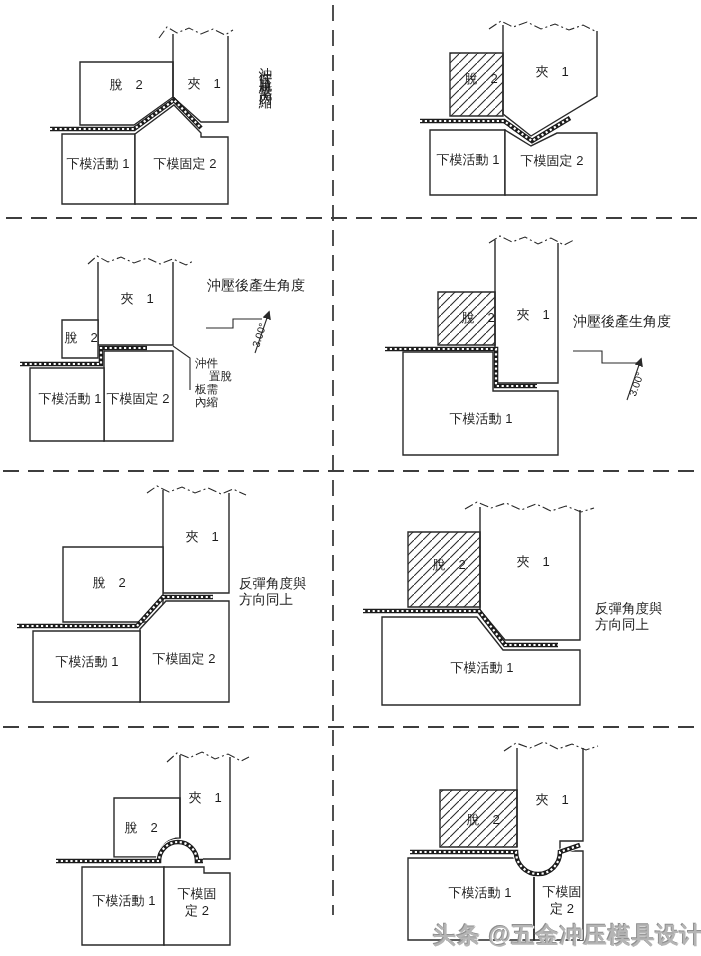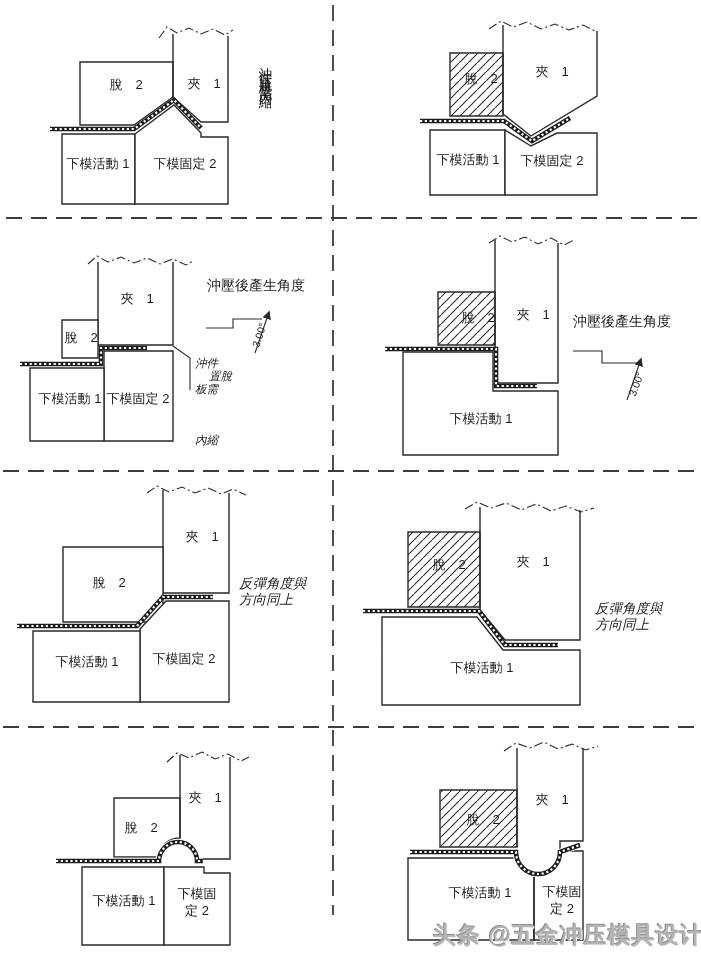--- a/index.html
+++ b/index.html
@@ -15,21 +15,21 @@
   .sep{fill:none;stroke:#3d3d3d;stroke-width:1.8;stroke-dasharray:16 9;}
   .hat{fill:url(#hatch);stroke:#2a2a2a;stroke-width:1.4;}
   .bw{fill:none;stroke:#ffffff;stroke-width:6.5;}
   .bk{fill:none;stroke:#1c1c1c;stroke-width:4.6;}
   .bd{fill:none;stroke:#ffffff;stroke-width:2.2;stroke-dasharray:2.2 2.6;}
   
   .lbl{position:absolute;font-size:13px;color:#1a1a1a;white-space:nowrap;
        transform:translate(-50%,-50%);}
   .note{position:absolute;font-size:14px;color:#1a1a1a;white-space:nowrap;
         transform:translate(-50%,-50%);}
-  .noteL{position:absolute;font-size:13.5px;color:#1a1a1a;white-space:nowrap;font-style:italic;}
+  .noteL{position:absolute;font-size:13.5px;color:#1a1a1a;white-space:nowrap;}
   .small{font-size:11.5px;}
   .vnote{position:absolute;writing-mode:vertical-rl;text-orientation:upright;
          font-size:13.5px;letter-spacing:4px;color:#1a1a1a;}
   .angle{position:absolute;font-size:10.5px;color:#1a1a1a;white-space:nowrap;}
   .wm{position:absolute;font-size:23px;font-weight:bold;letter-spacing:1px;
       color:#b5b5b5;white-space:nowrap;
       text-shadow:-1px -1px 0 #8f8f8f,1px 1px 0 #ffffff;}
 </style>
 </head>
 <body>
@@ -168,21 +168,21 @@
 
 <div class="lbl" style="left:137px;top:299px;">夾　1</div>
 <div class="lbl" style="left:81px;top:338px;">脫　2</div>
 <div class="lbl" style="left:70px;top:399px;">下模活動 1</div>
 <div class="lbl" style="left:138px;top:399px;">下模固定 2</div>
 <div class="note" style="left:256px;top:286px;">沖壓後產生角度</div>
 <div class="angle" style="left:259px;top:335px;transform:translate(-50%,-50%) rotate(-72deg);">3.00°</div>
 <div class="noteL small" style="left:195px;top:356px;">沖件</div>
 <div class="noteL small" style="left:209px;top:369px;">置脫</div>
 <div class="noteL small" style="left:195px;top:382px;">板需</div>
-<div class="noteL small" style="left:195px;top:395px;margin-top:38px;">內縮</div>
+<div class="noteL small" style="left:195px;top:395px;">內縮</div>
 
 <div class="lbl" style="left:478px;top:318px;">脫　2</div>
 <div class="lbl" style="left:533px;top:315px;">夾　1</div>
 <div class="lbl" style="left:481px;top:419px;">下模活動 1</div>
 <div class="note" style="left:622px;top:322px;">沖壓後產生角度</div>
 <div class="angle" style="left:636px;top:384px;transform:translate(-50%,-50%) rotate(-70deg);">3.00°</div>
 
 <div class="lbl" style="left:202px;top:537px;">夾　1</div>
 <div class="lbl" style="left:109px;top:583px;">脫　2</div>
 <div class="lbl" style="left:87px;top:662px;">下模活動 1</div>

